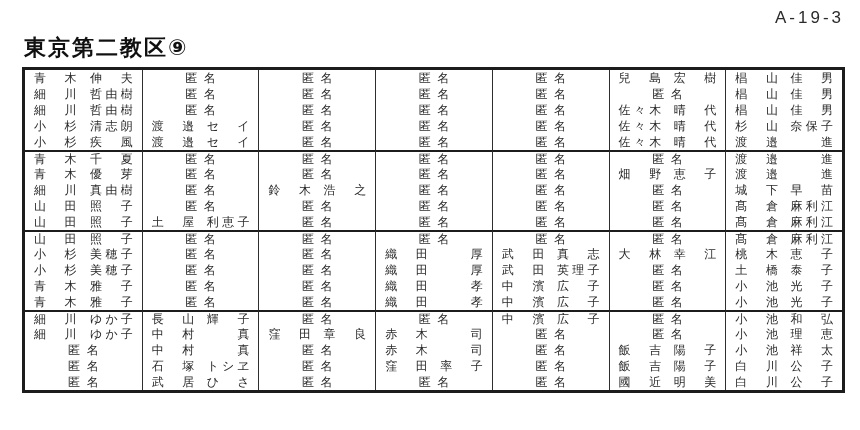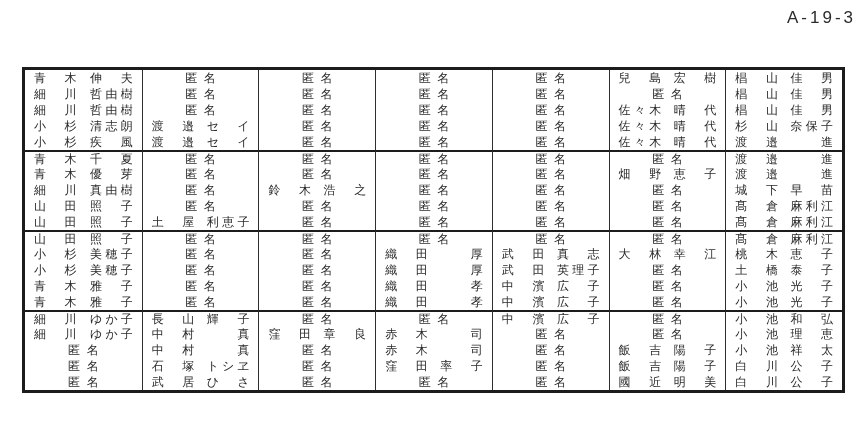--- a/index.html
+++ b/index.html
@@ -11,21 +11,21 @@
     position: relative;
     width: 860px;
     height: 430px;
     background: #ffffff;
     font-family: "Liberation Sans", "DejaVu Sans", sans-serif;
     overflow: hidden;
   }
   .doc-code {
     position: absolute;
     top: 8px;
-    right: 4px;
+    right: 16px;
     font-size: 17px;
     letter-spacing: 3px;
     color: #2b2b2b;
     margin-left: 46px;
   }
   .page-title {
     position: absolute;
     top: 33px;
     left: 24px;
     font-size: 22px;
@@ -78,20 +78,21 @@
     width: 100%;
     justify-content: center;
     gap: 0.55em;
   }
 </style>
 </head>
 <body>
 
 <div class="page">
   <div class="doc-code">A-19-3</div>
+  <div class="page-title">東京第二教区⑨</div>
   <div class="name-table">
       <div class="cell c0">
         <div class="name-wrap">
           <div class="fam">
             <span>青</span>
             <span>木</span>
           </div>
           <div class="giv">
             <span>伸</span>
             <span>夫</span>

